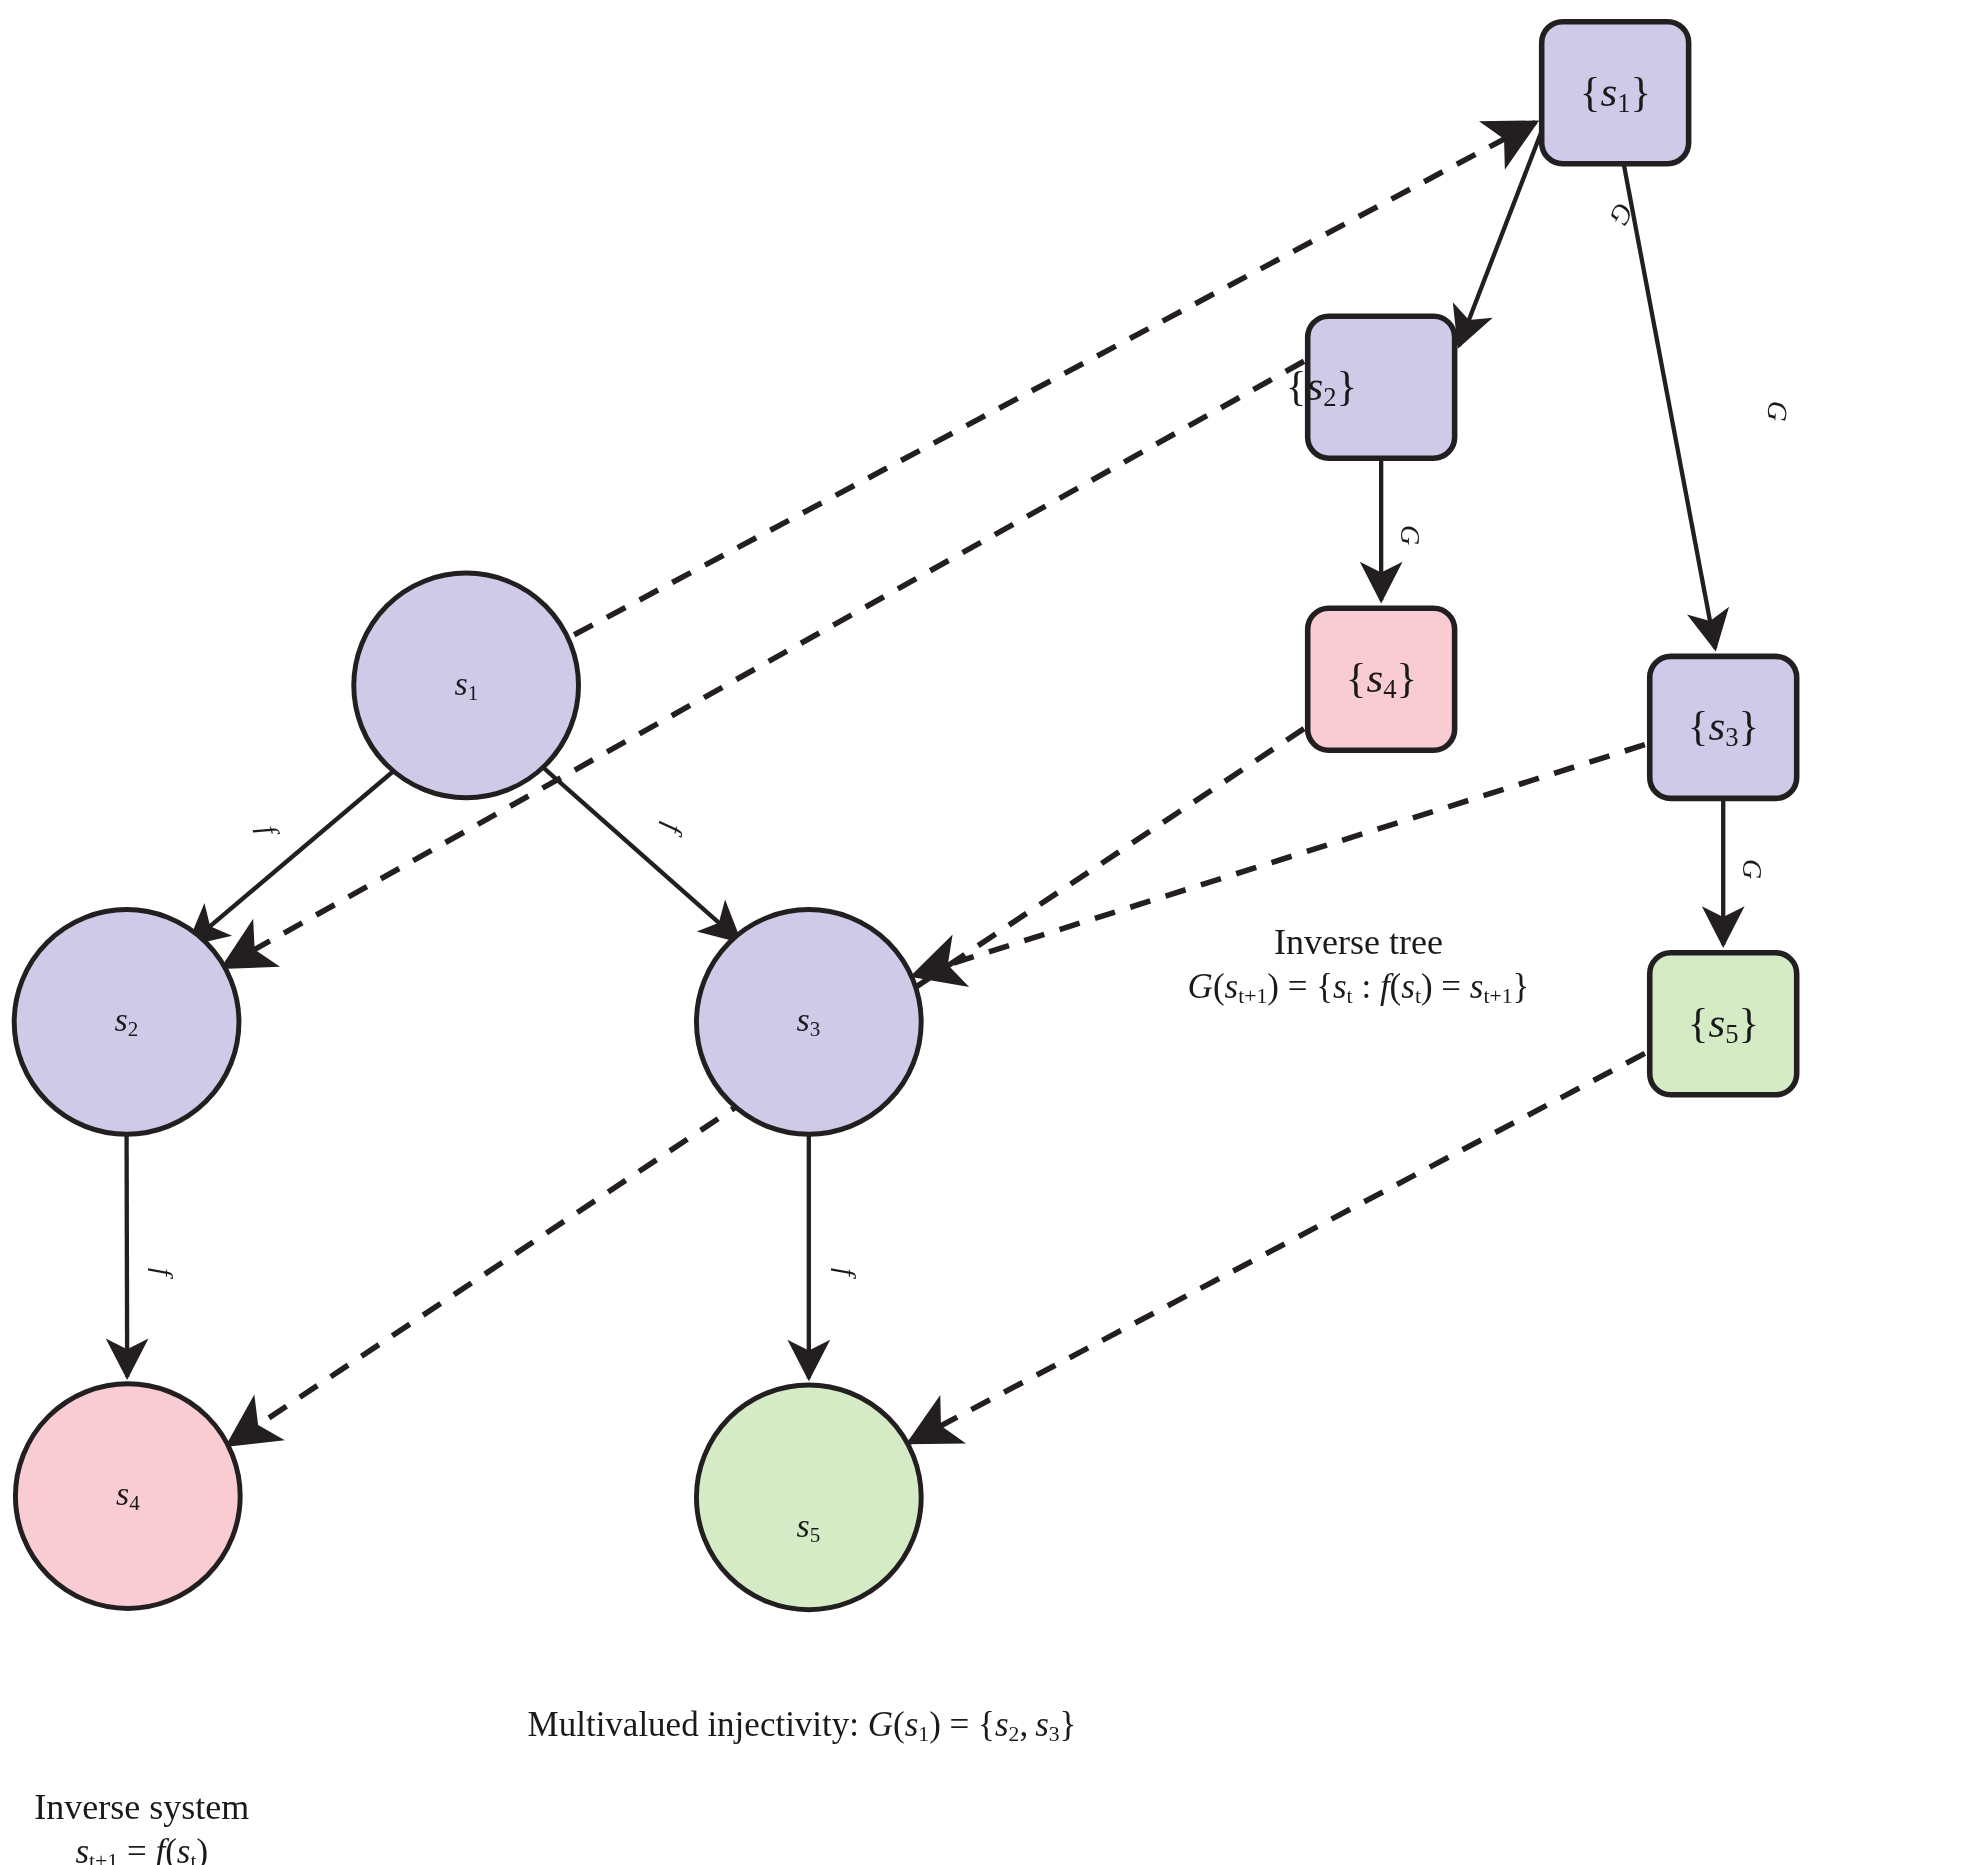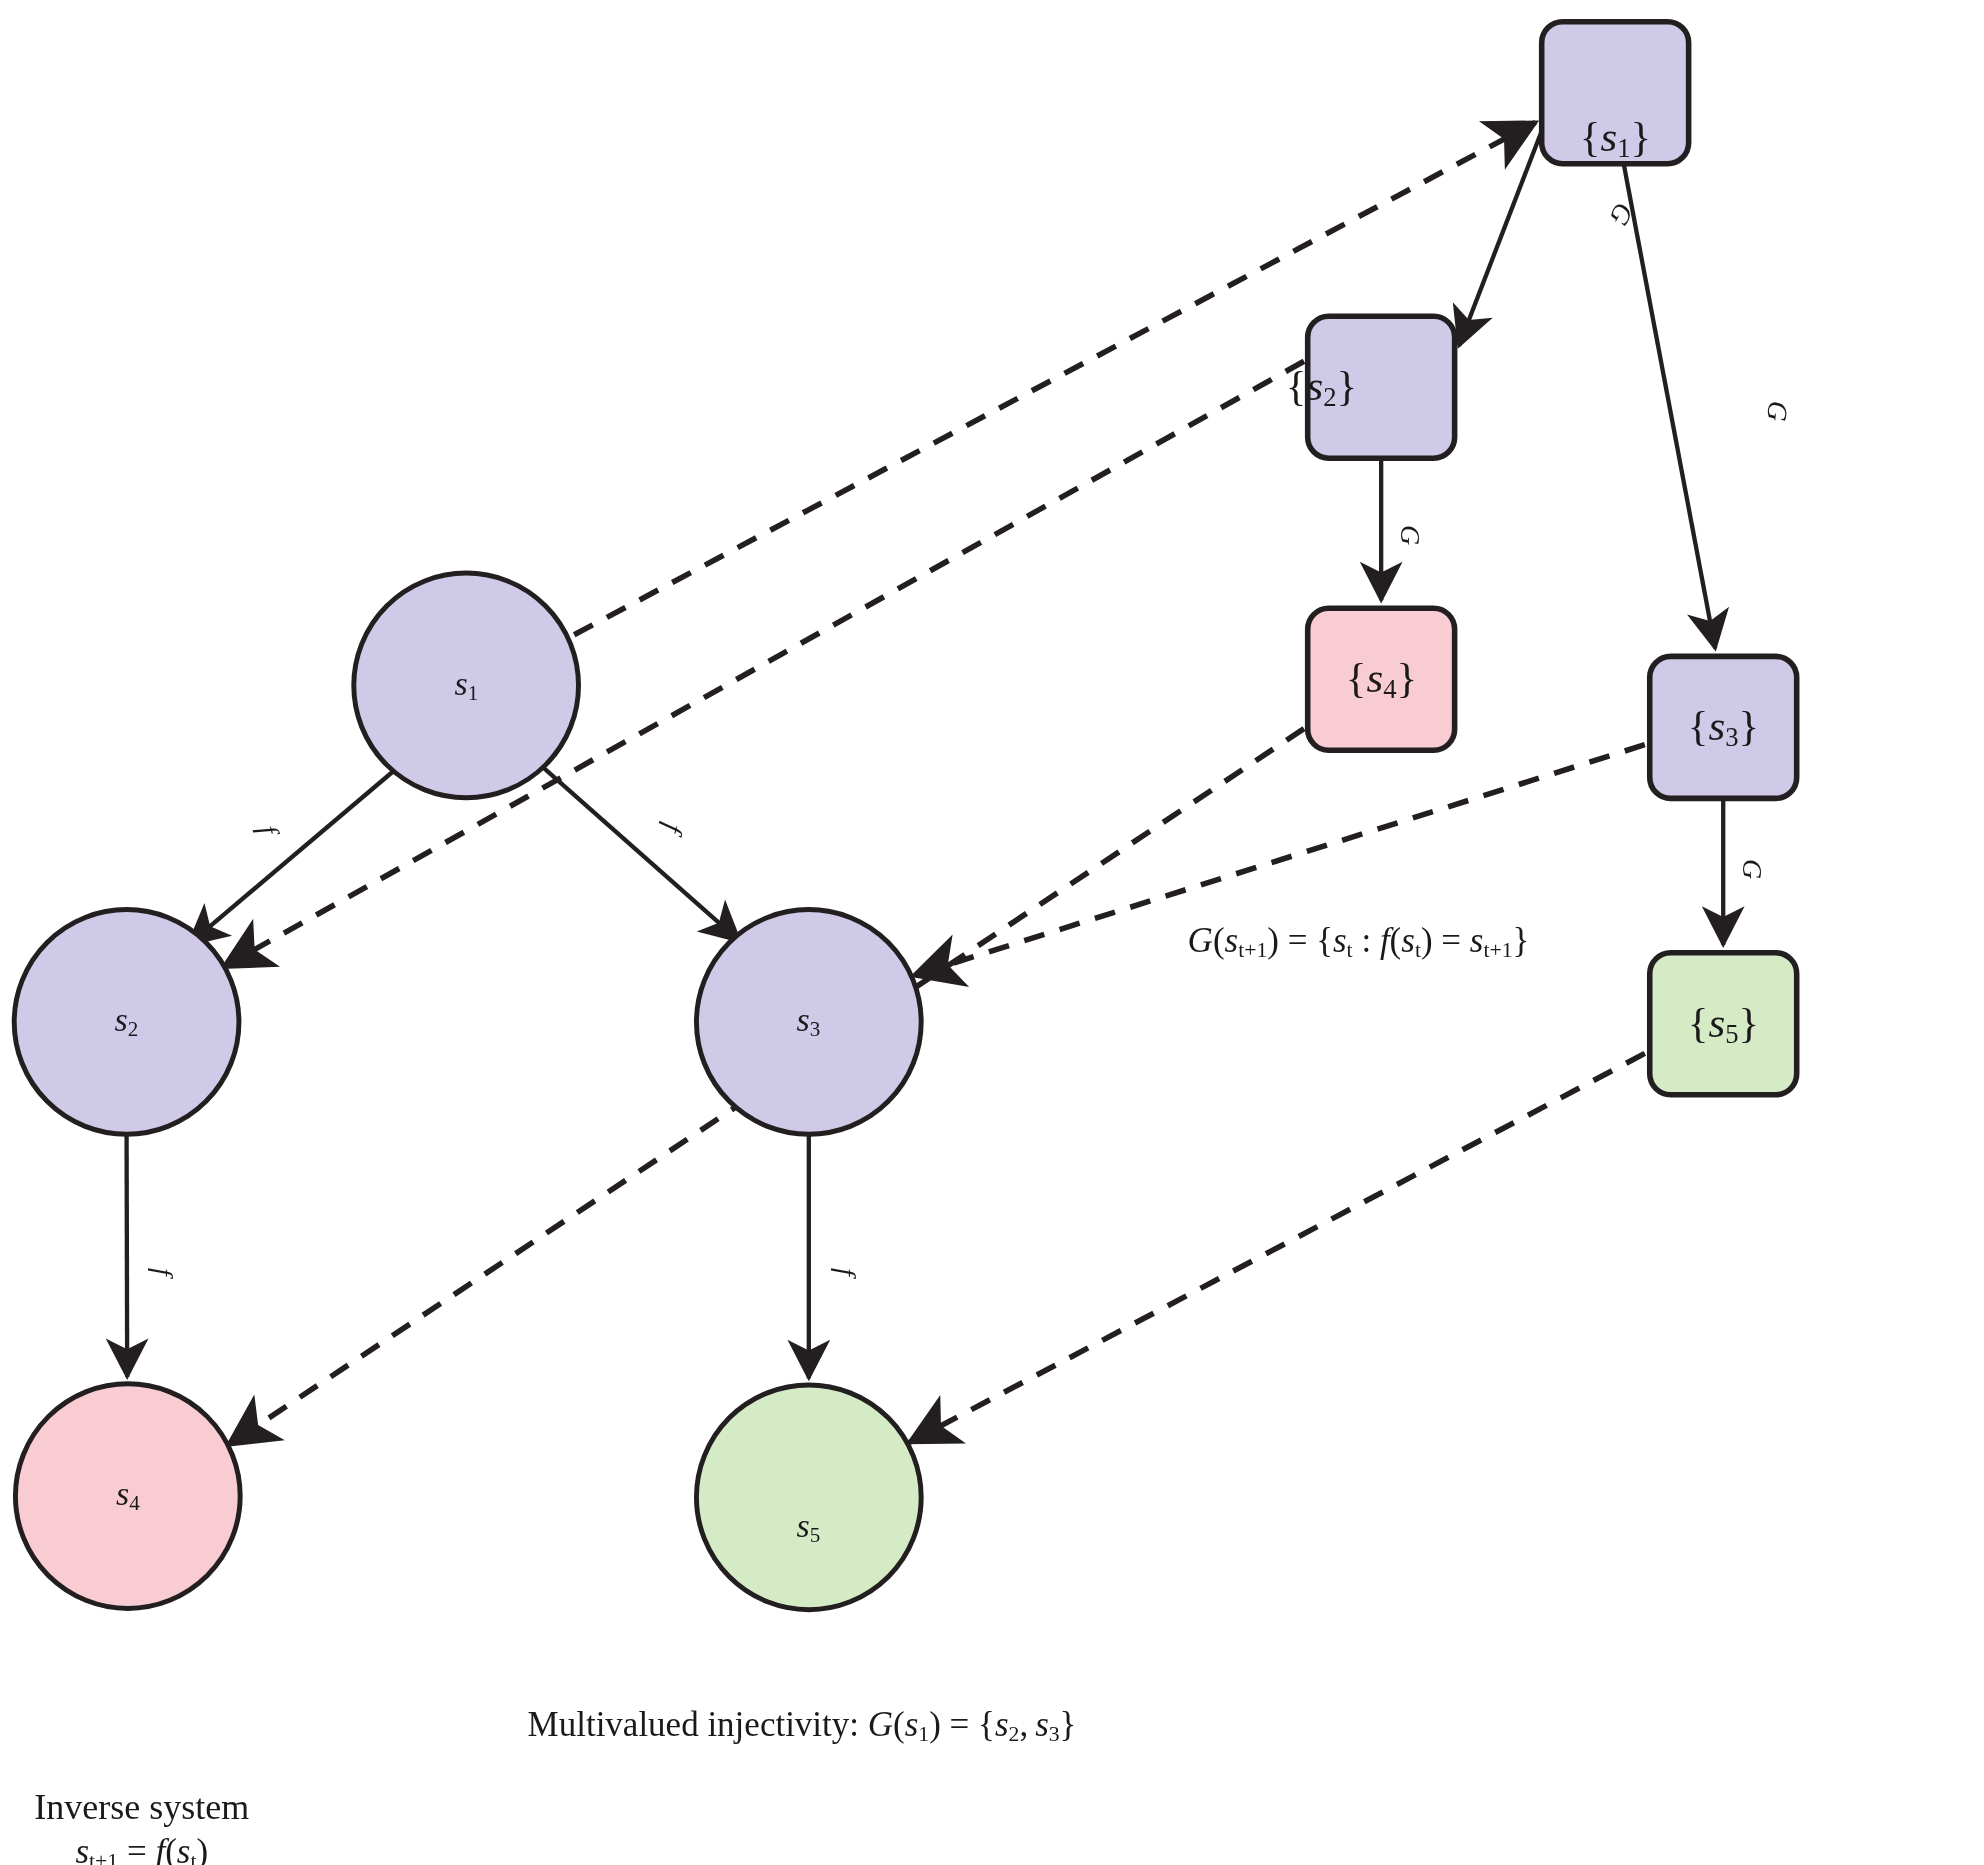--- a/index.html
+++ b/index.html
@@ -78,21 +78,21 @@
 <div class="node-label" style="left:696px;top:971px;width:225px;height:101px;">
   <span class="circ-lab"><i>s</i><sub>3</sub></span>
 </div>
 <div class="node-label" style="left:15.4px;top:1445px;width:225px;height:101px;">
   <span class="circ-lab"><i>s</i><sub>4</sub></span>
 </div>
 <div class="node-label" style="left:696px;top:1447px;width:225px;height:101px;align-items:flex-end;">
   <span class="circ-lab"><i>s</i><sub>5</sub></span>
 </div>
 
-<div class="node-label" style="left:1542px;top:21.6px;width:147px;height:142px;align-items:flex-end;">
+<div class="node-label" style="left:1542px;top:21.6px;width:147px;height:142px;">
   <span class="box-lab"><span class="brace">{</span><i>s</i><sub>1</sub><span class="brace">}</span></span>
 </div>
 <div class="node-label" style="left:1248px;top:316px;width:147px;height:142px;">
   <span class="box-lab"><span class="brace">{</span><i>s</i><sub>2</sub><span class="brace">}</span></span>
 </div>
 <div class="node-label" style="left:1308px;top:608px;width:147px;height:142px;">
   <span class="box-lab"><span class="brace">{</span><i>s</i><sub>4</sub><span class="brace">}</span></span>
 </div>
 <div class="node-label" style="left:1650px;top:656px;width:147px;height:142px;">
   <span class="box-lab"><span class="brace">{</span><i>s</i><sub>3</sub><span class="brace">}</span></span>
@@ -106,20 +106,21 @@
 <div class="edge-lab" style="left:159px;top:1256px;transform:rotate(90deg);">f</div>
 <div class="edge-lab" style="left:842px;top:1256px;transform:rotate(90deg);">f</div>
 
 <div class="edge-lab" style="left:1767px;top:395px;transform:rotate(95deg);">G</div>
 <div class="edge-lab" style="left:1400px;top:519px;transform:rotate(90deg);">G</div>
 <div class="edge-lab" style="left:1742px;top:853px;transform:rotate(90deg);">G</div>
 
 <div class="edge-lab" style="left:1611px;top:198px;transform:rotate(118deg);">G</div>
 
 <div class="caption" style="left:1130px;top:919px;width:457px;">
+  <div class="cap-title">Inverse tree</div>
   <div>
     <span class="it">G</span>(<span class="it">s</span><sub>t+1</sub>) = {<span class="it">s</span><sub>t</sub> : <span class="it">f</span>(<span class="it">s</span><sub>t</sub>) = <span class="it">s</span><sub>t+1</sub>}
   </div>
 </div>
 
 <div class="caption" style="left:333px;top:1703px;width:938px;">
   <div>
     Multivalued injectivity: <span class="it">G</span>(<span class="it">s</span><sub>1</sub>) = {<span class="it">s</span><sub>2</sub>, <span class="it">s</span><sub>3</sub>}
   </div>
 </div>

